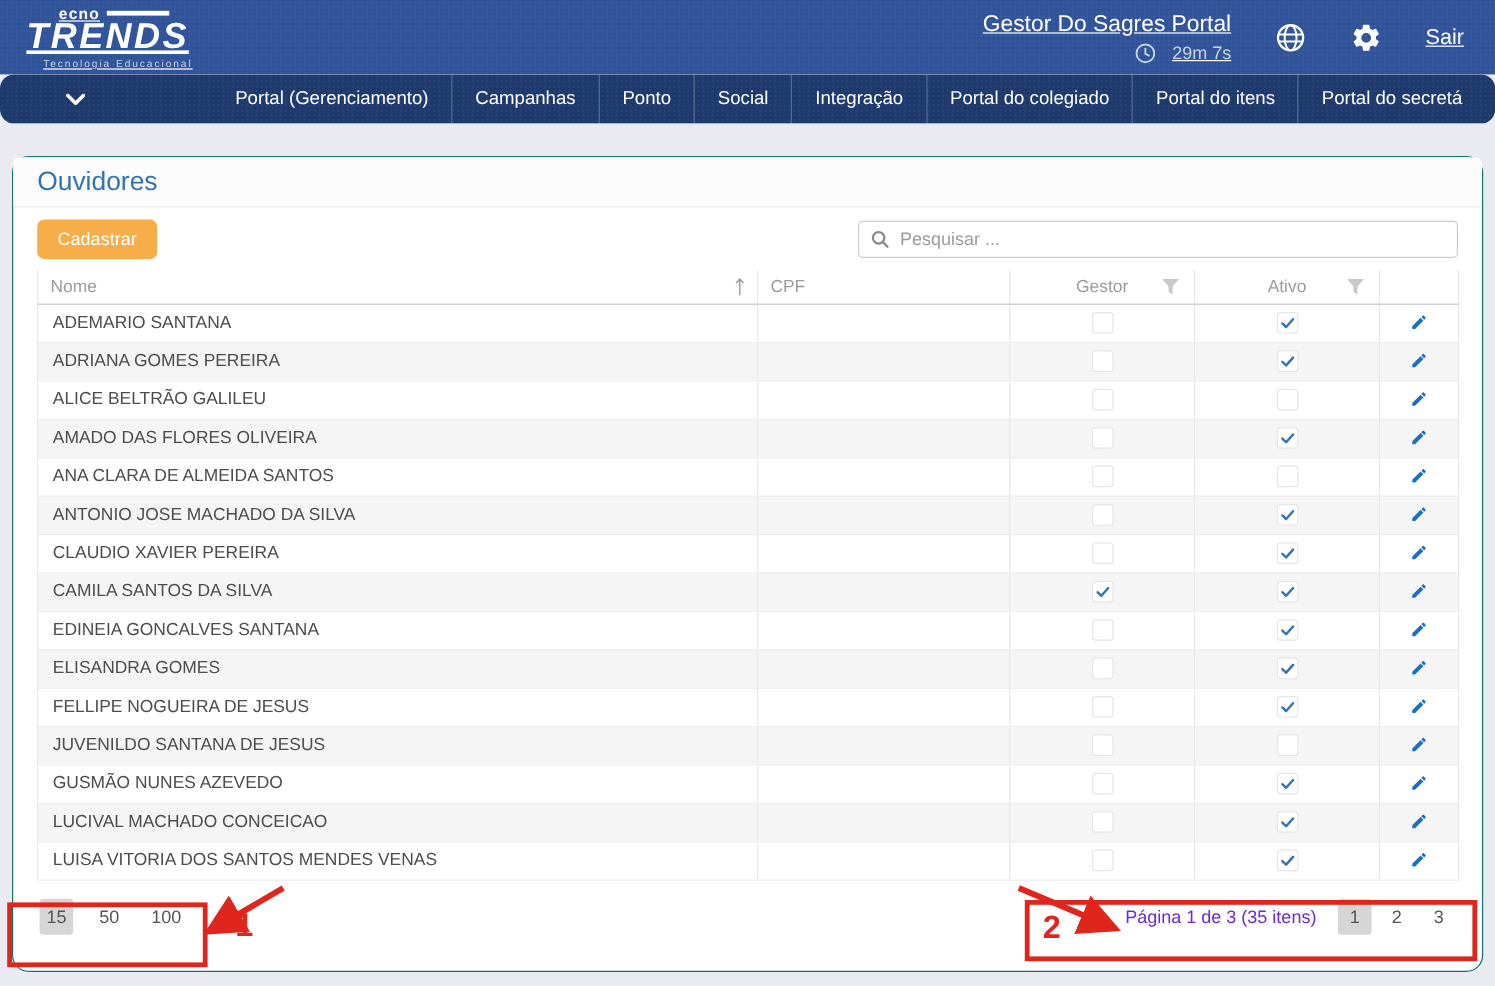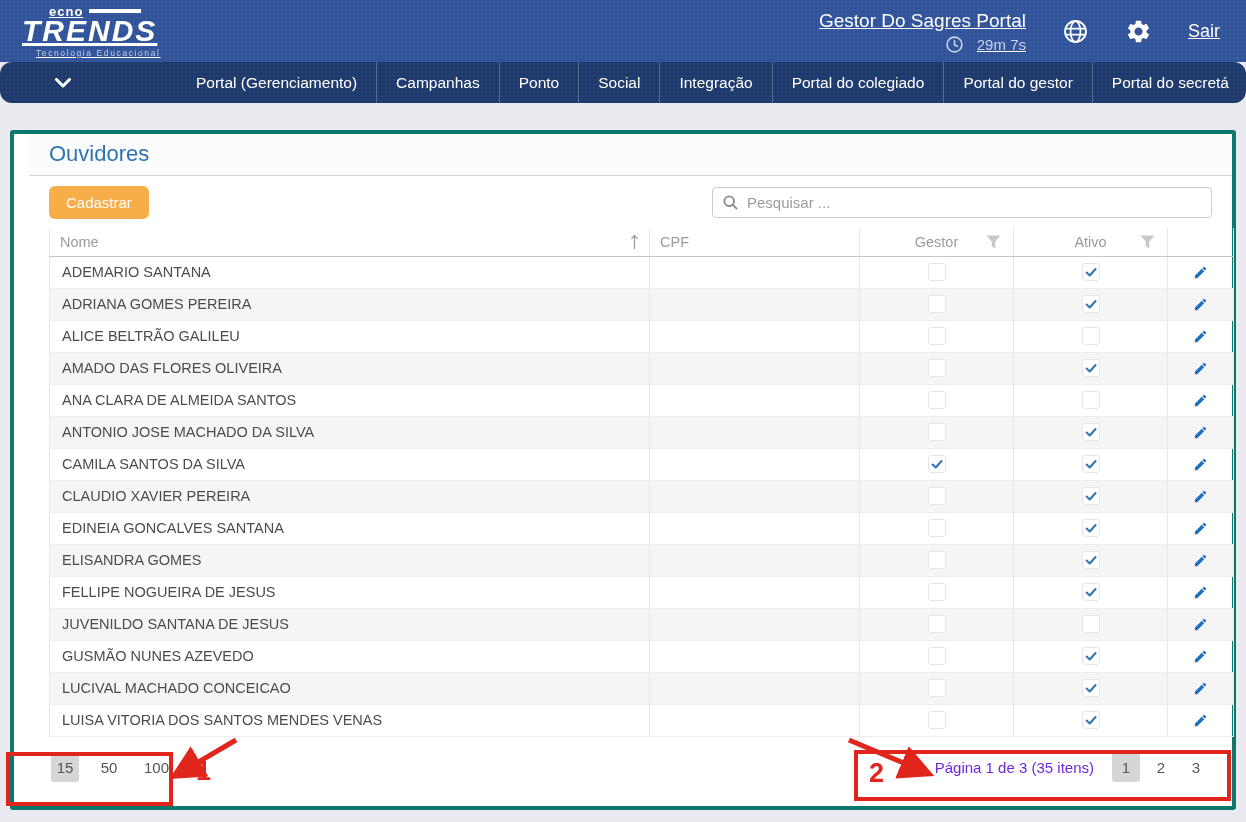--- a/index.html
+++ b/index.html
@@ -47,21 +47,21 @@
     display:flex; align-items:center; padding:0 19px;
     font-size:15.5px; white-space:nowrap; cursor:pointer;
     border-right:1px solid rgba(255,255,255,0.25);
   }
   .nav-tab:last-child{ border-right:none; max-width:150px; overflow:hidden; }
   .nav-next{ display:flex; align-items:center; margin-left:auto; padding:0 18px; cursor:pointer; }
 
   
   .panel{
     margin:27px 10px 0; height:680px; background:#fff;
-    border:4px solid #0f766e; border-radius:3px;padding-left:15px;
+    border:1px solid #0f766e; border-radius:14px;
   }
   .panel-title{
     height:42px; line-height:40px; padding:0 20px;
     font-size:22px; color:#2e74b5; background:#fcfcfc;
     border-bottom:1px solid #d6d6d6; border-radius:5px 5px 0 0;
   }
   .toolbar{ height:52px; display:flex; align-items:center; justify-content:space-between; padding:0 20px; }
   .btn-cadastrar{
     background:#f7ae49; color:#fff; border:none; border-radius:6px;
     font-size:15px; padding:8px 17px; cursor:pointer; font-family:inherit;
@@ -174,21 +174,21 @@
         <path d="M1.5 1.5 L8 8 L14.5 1.5" fill="none" stroke="#fff" stroke-width="3" stroke-linecap="round" stroke-linejoin="round"></path>
       </svg>
   </span>
   <div class="nav-tabs" id="nav-tabs-mount">
       <div class="nav-tab">Portal (Gerenciamento)</div>
       <div class="nav-tab">Campanhas</div>
       <div class="nav-tab">Ponto</div>
       <div class="nav-tab">Social</div>
       <div class="nav-tab">Integração</div>
       <div class="nav-tab">Portal do colegiado</div>
-      <div class="nav-tab">Portal do gestor</div>
+      <div class="nav-tab">Portal do itens</div>
       <div class="nav-tab">Portal do secretá</div>
     </div>
   <span class="nav-next">
     
   </span>
 </nav>
 
 <main class="panel">
   <div class="panel-title">Ouvidores</div>
 
@@ -374,50 +374,50 @@
     </td>
     <td class="td-edit">
       <span class="edit-btn">
         <svg width="15" height="15" viewBox="0 0 24 24" fill="#1a6fc4">
                 <path d="M3 17.25V21h3.75L17.81 9.94l-3.75-3.75L3 17.25zM20.71 7.04c0.39-0.39 0.39-1.02 0-1.41l-2.34-2.34c-0.39-0.39-1.02-0.39-1.41 0l-1.83 1.83 3.75 3.75 1.83-1.83z"></path>
               </svg>
       </span>
     </td>
   </tr>
         <tr>
+    <td class="td-nome"><span class="row-name">CLAUDIO XAVIER PEREIRA</span></td>
+    <td class="td-cpf"></td>
+    <td class="td-check">
+      <span class="checkbox gestor-box">
+        
+      </span>
+    </td>
+    <td class="td-check">
+      <span class="checkbox ativo-box checked">
+        <svg width="14" height="14" viewBox="0 0 16 16">
+                <path d="M3 8.6 L6.6 12 L13.2 4.6" fill="none" stroke="#2e75b5" stroke-width="2.3" stroke-linecap="round" stroke-linejoin="round"></path>
+              </svg>
+      </span>
+    </td>
+    <td class="td-edit">
+      <span class="edit-btn">
+        <svg width="15" height="15" viewBox="0 0 24 24" fill="#1a6fc4">
+                <path d="M3 17.25V21h3.75L17.81 9.94l-3.75-3.75L3 17.25zM20.71 7.04c0.39-0.39 0.39-1.02 0-1.41l-2.34-2.34c-0.39-0.39-1.02-0.39-1.41 0l-1.83 1.83 3.75 3.75 1.83-1.83z"></path>
+              </svg>
+      </span>
+    </td>
+  </tr>
+        <tr>
     <td class="td-nome"><span class="row-name">CAMILA SANTOS DA SILVA</span></td>
     <td class="td-cpf"></td>
     <td class="td-check">
       <span class="checkbox gestor-box checked">
         <svg width="14" height="14" viewBox="0 0 16 16">
                 <path d="M3 8.6 L6.6 12 L13.2 4.6" fill="none" stroke="#2e75b5" stroke-width="2.3" stroke-linecap="round" stroke-linejoin="round"></path>
               </svg>
-      </span>
-    </td>
-    <td class="td-check">
-      <span class="checkbox ativo-box checked">
-        <svg width="14" height="14" viewBox="0 0 16 16">
-                <path d="M3 8.6 L6.6 12 L13.2 4.6" fill="none" stroke="#2e75b5" stroke-width="2.3" stroke-linecap="round" stroke-linejoin="round"></path>
-              </svg>
-      </span>
-    </td>
-    <td class="td-edit">
-      <span class="edit-btn">
-        <svg width="15" height="15" viewBox="0 0 24 24" fill="#1a6fc4">
-                <path d="M3 17.25V21h3.75L17.81 9.94l-3.75-3.75L3 17.25zM20.71 7.04c0.39-0.39 0.39-1.02 0-1.41l-2.34-2.34c-0.39-0.39-1.02-0.39-1.41 0l-1.83 1.83 3.75 3.75 1.83-1.83z"></path>
-              </svg>
-      </span>
-    </td>
-  </tr>
-        <tr>
-    <td class="td-nome"><span class="row-name">CLAUDIO XAVIER PEREIRA</span></td>
-    <td class="td-cpf"></td>
-    <td class="td-check">
-      <span class="checkbox gestor-box">
-        
       </span>
     </td>
     <td class="td-check">
       <span class="checkbox ativo-box checked">
         <svg width="14" height="14" viewBox="0 0 16 16">
                 <path d="M3 8.6 L6.6 12 L13.2 4.6" fill="none" stroke="#2e75b5" stroke-width="2.3" stroke-linecap="round" stroke-linejoin="round"></path>
               </svg>
       </span>
     </td>
     <td class="td-edit">

